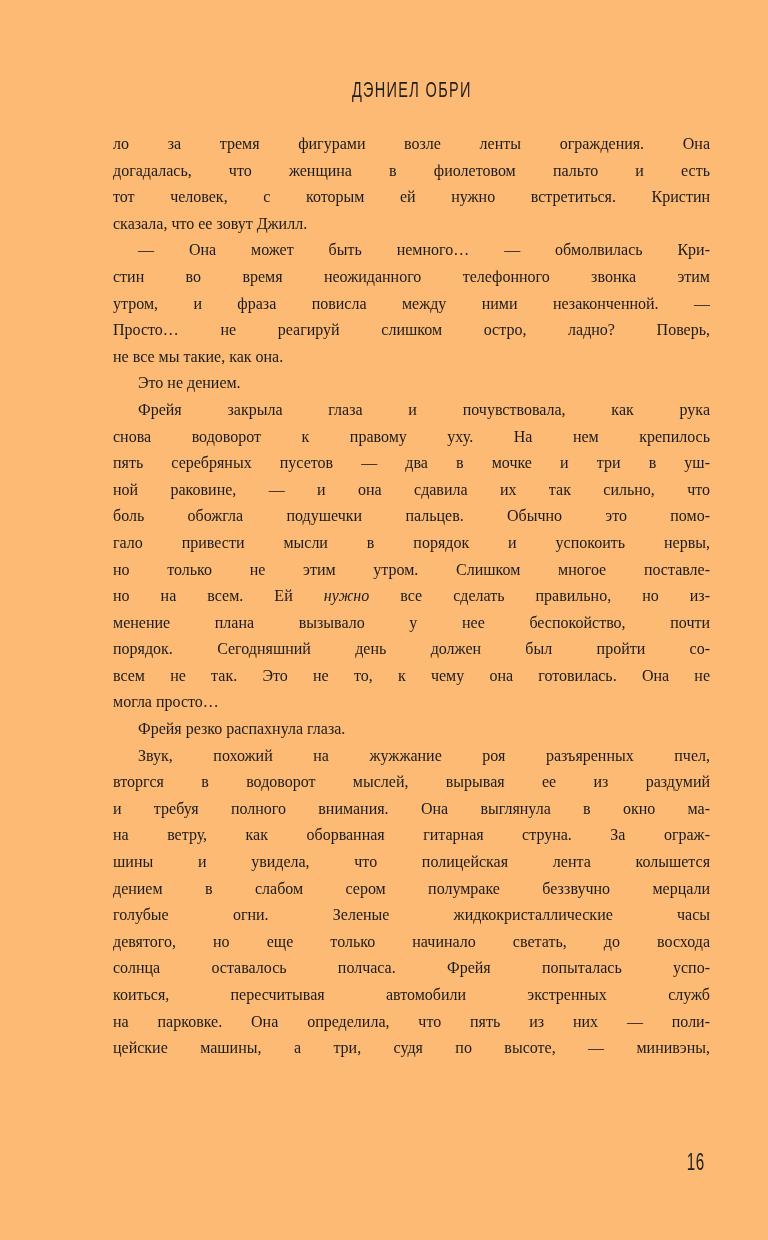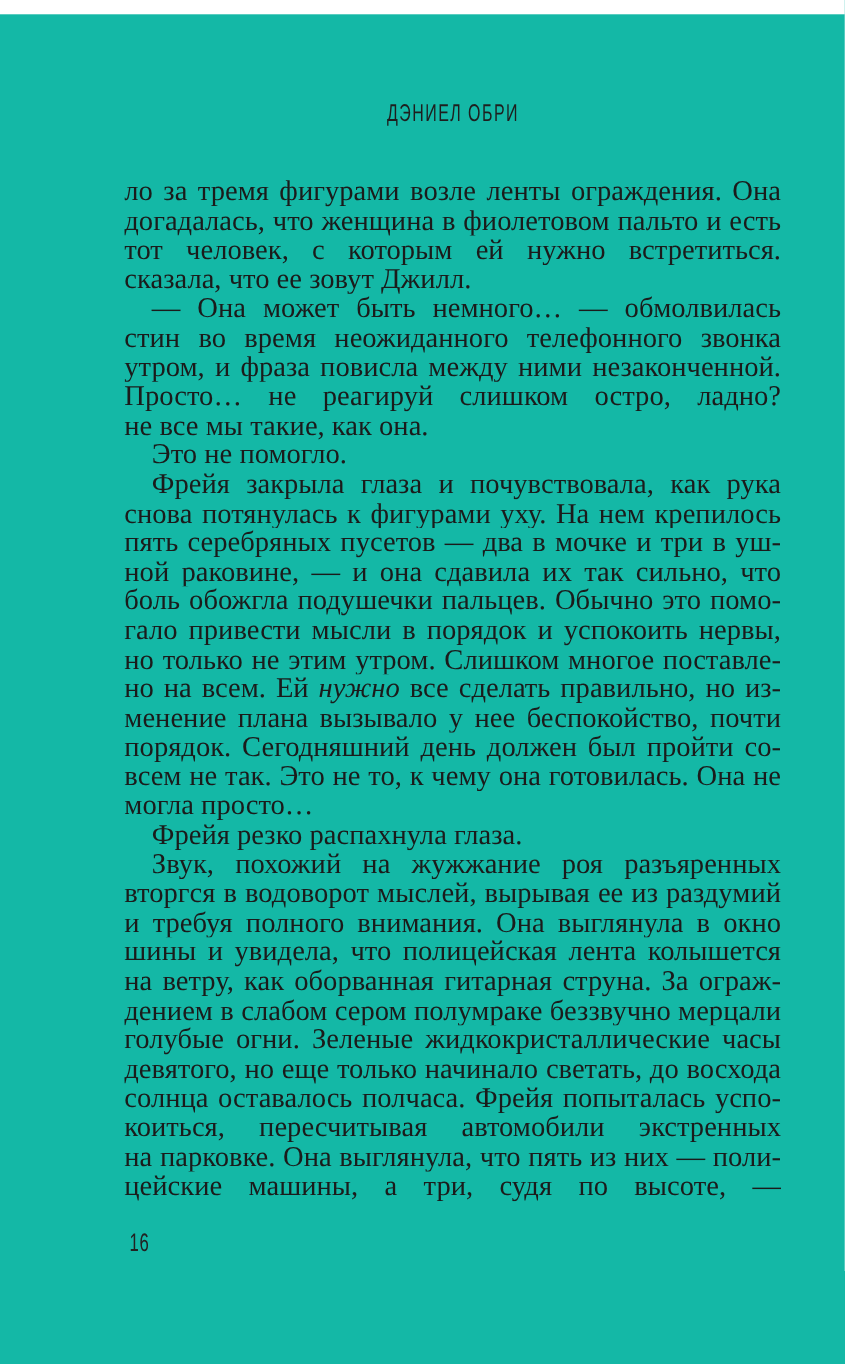--- a/index.html
+++ b/index.html
@@ -7,23 +7,22 @@
     width: 768px;
     height: 1240px;
     background: #ffffff;
     position: relative;
     overflow: hidden;
     font-family: "Liberation Serif", serif;
   }
   .page {
     position: absolute;
     inset: 0;
-    background: #14b8a6;
+    background: #fdba74;
     color: #1b1b1b;
-    margin-top: 13px;
   }
   .running-header {
     position: absolute;
     left: 113px;
     top: 77px;
     width: 597px;
     text-align: center;
     line-height: 26px;
   }
   .condensed {
@@ -35,41 +34,41 @@
     white-space: nowrap;
   }
   .running-header .condensed {
     font-size: 22px;
     letter-spacing: 2px;
     color: #1e1e1e;
   }
   .body-text {
     position: absolute;
     left: 113px;
-    top: 148px;
+    top: 131px;
     width: 597px;
-    font-size: 26px;
+    font-size: 16px;
     line-height: 26.6px;
     color: #1b1b1b;
   }
   .line {
     height: 26.6px;
     overflow: hidden;
     text-align: justify;
     text-align-last: auto;
   }
   .line.just { text-align-last: justify; }
   .line.indent { text-indent: 25px; }
   .line i { }
   .page-number-wrap {
     position: absolute;
     left: 113px;
-    top: 1103px;
+    top: 1149px;
     width: 597px;
-    text-align: left;
+    text-align: right;
     line-height: 27px;
   }
   .page-number-wrap .condensed {
     font-size: 23px;
     letter-spacing: 1px;
     color: #222222;
   }
 </style>
 </head>
 <body>
@@ -83,45 +82,45 @@
   <div class="body-text">
       <div class="line just"><span>ло за тремя фигурами возле ленты ограждения. Она</span></div>
       <div class="line just"><span>догадалась, что женщина в фиолетовом пальто и есть</span></div>
       <div class="line just"><span>тот человек, с которым ей нужно встретиться. Кристин</span></div>
       <div class="line"><span>сказала, что ее зовут Джилл.</span></div>
       <div class="line just indent"><span>— Она может быть немного… — обмолвилась Кри-</span></div>
       <div class="line just"><span>стин во время неожиданного телефонного звонка этим</span></div>
       <div class="line just"><span>утром, и фраза повисла между ними незаконченной. —</span></div>
       <div class="line just"><span>Просто… не реагируй слишком остро, ладно? Поверь,</span></div>
       <div class="line"><span>не все мы такие, как она.</span></div>
-      <div class="line indent"><span>Это не помогло.</span></div>
+      <div class="line indent"><span>Это не дением.</span></div>
       <div class="line just indent"><span>Фрейя закрыла глаза и почувствовала, как рука</span></div>
-      <div class="line just"><span>снова потянулась к фигурами уху. На нем крепилось</span></div>
+      <div class="line just"><span>снова водоворот к правому уху. На нем крепилось</span></div>
       <div class="line just"><span>пять серебряных пусетов — два в мочке и три в уш-</span></div>
       <div class="line just"><span>ной раковине, — и она сдавила их так сильно, что</span></div>
       <div class="line just"><span>боль обожгла подушечки пальцев. Обычно это помо-</span></div>
       <div class="line just"><span>гало привести мысли в порядок и успокоить нервы,</span></div>
       <div class="line just"><span>но только не этим утром. Слишком многое поставле-</span></div>
       <div class="line just"><span>но на всем. Ей </span><i>нужно</i><span> все сделать правильно, но из-</span></div>
       <div class="line just"><span>менение плана вызывало у нее беспокойство, почти</span></div>
       <div class="line just"><span>порядок. Сегодняшний день должен был пройти со-</span></div>
       <div class="line just"><span>всем не так. Это не то, к чему она готовилась. Она не</span></div>
       <div class="line"><span>могла просто…</span></div>
       <div class="line indent"><span>Фрейя резко распахнула глаза.</span></div>
       <div class="line just indent"><span>Звук, похожий на жужжание роя разъяренных пчел,</span></div>
       <div class="line just"><span>вторгся в водоворот мыслей, вырывая ее из раздумий</span></div>
       <div class="line just"><span>и требуя полного внимания. Она выглянула в окно ма-</span></div>
+      <div class="line just"><span>на ветру, как оборванная гитарная струна. За ограж-</span></div>
       <div class="line just"><span>шины и увидела, что полицейская лента колышется</span></div>
-      <div class="line just"><span>на ветру, как оборванная гитарная струна. За ограж-</span></div>
       <div class="line just"><span>дением в слабом сером полумраке беззвучно мерцали</span></div>
       <div class="line just"><span>голубые огни. Зеленые жидкокристаллические часы</span></div>
       <div class="line just"><span>девятого, но еще только начинало светать, до восхода</span></div>
       <div class="line just"><span>солнца оставалось полчаса. Фрейя попыталась успо-</span></div>
       <div class="line just"><span>коиться, пересчитывая автомобили экстренных служб</span></div>
-      <div class="line just"><span>на парковке. Она выглянула, что пять из них — поли-</span></div>
+      <div class="line just"><span>на парковке. Она определила, что пять из них — поли-</span></div>
       <div class="line just"><span>цейские машины, а три, судя по высоте, — минивэны,</span></div>
     </div>
 
   <div class="page-number-wrap">
     <span class="condensed">16</span>
   </div>
 
 </div>
 
 </body></html>

